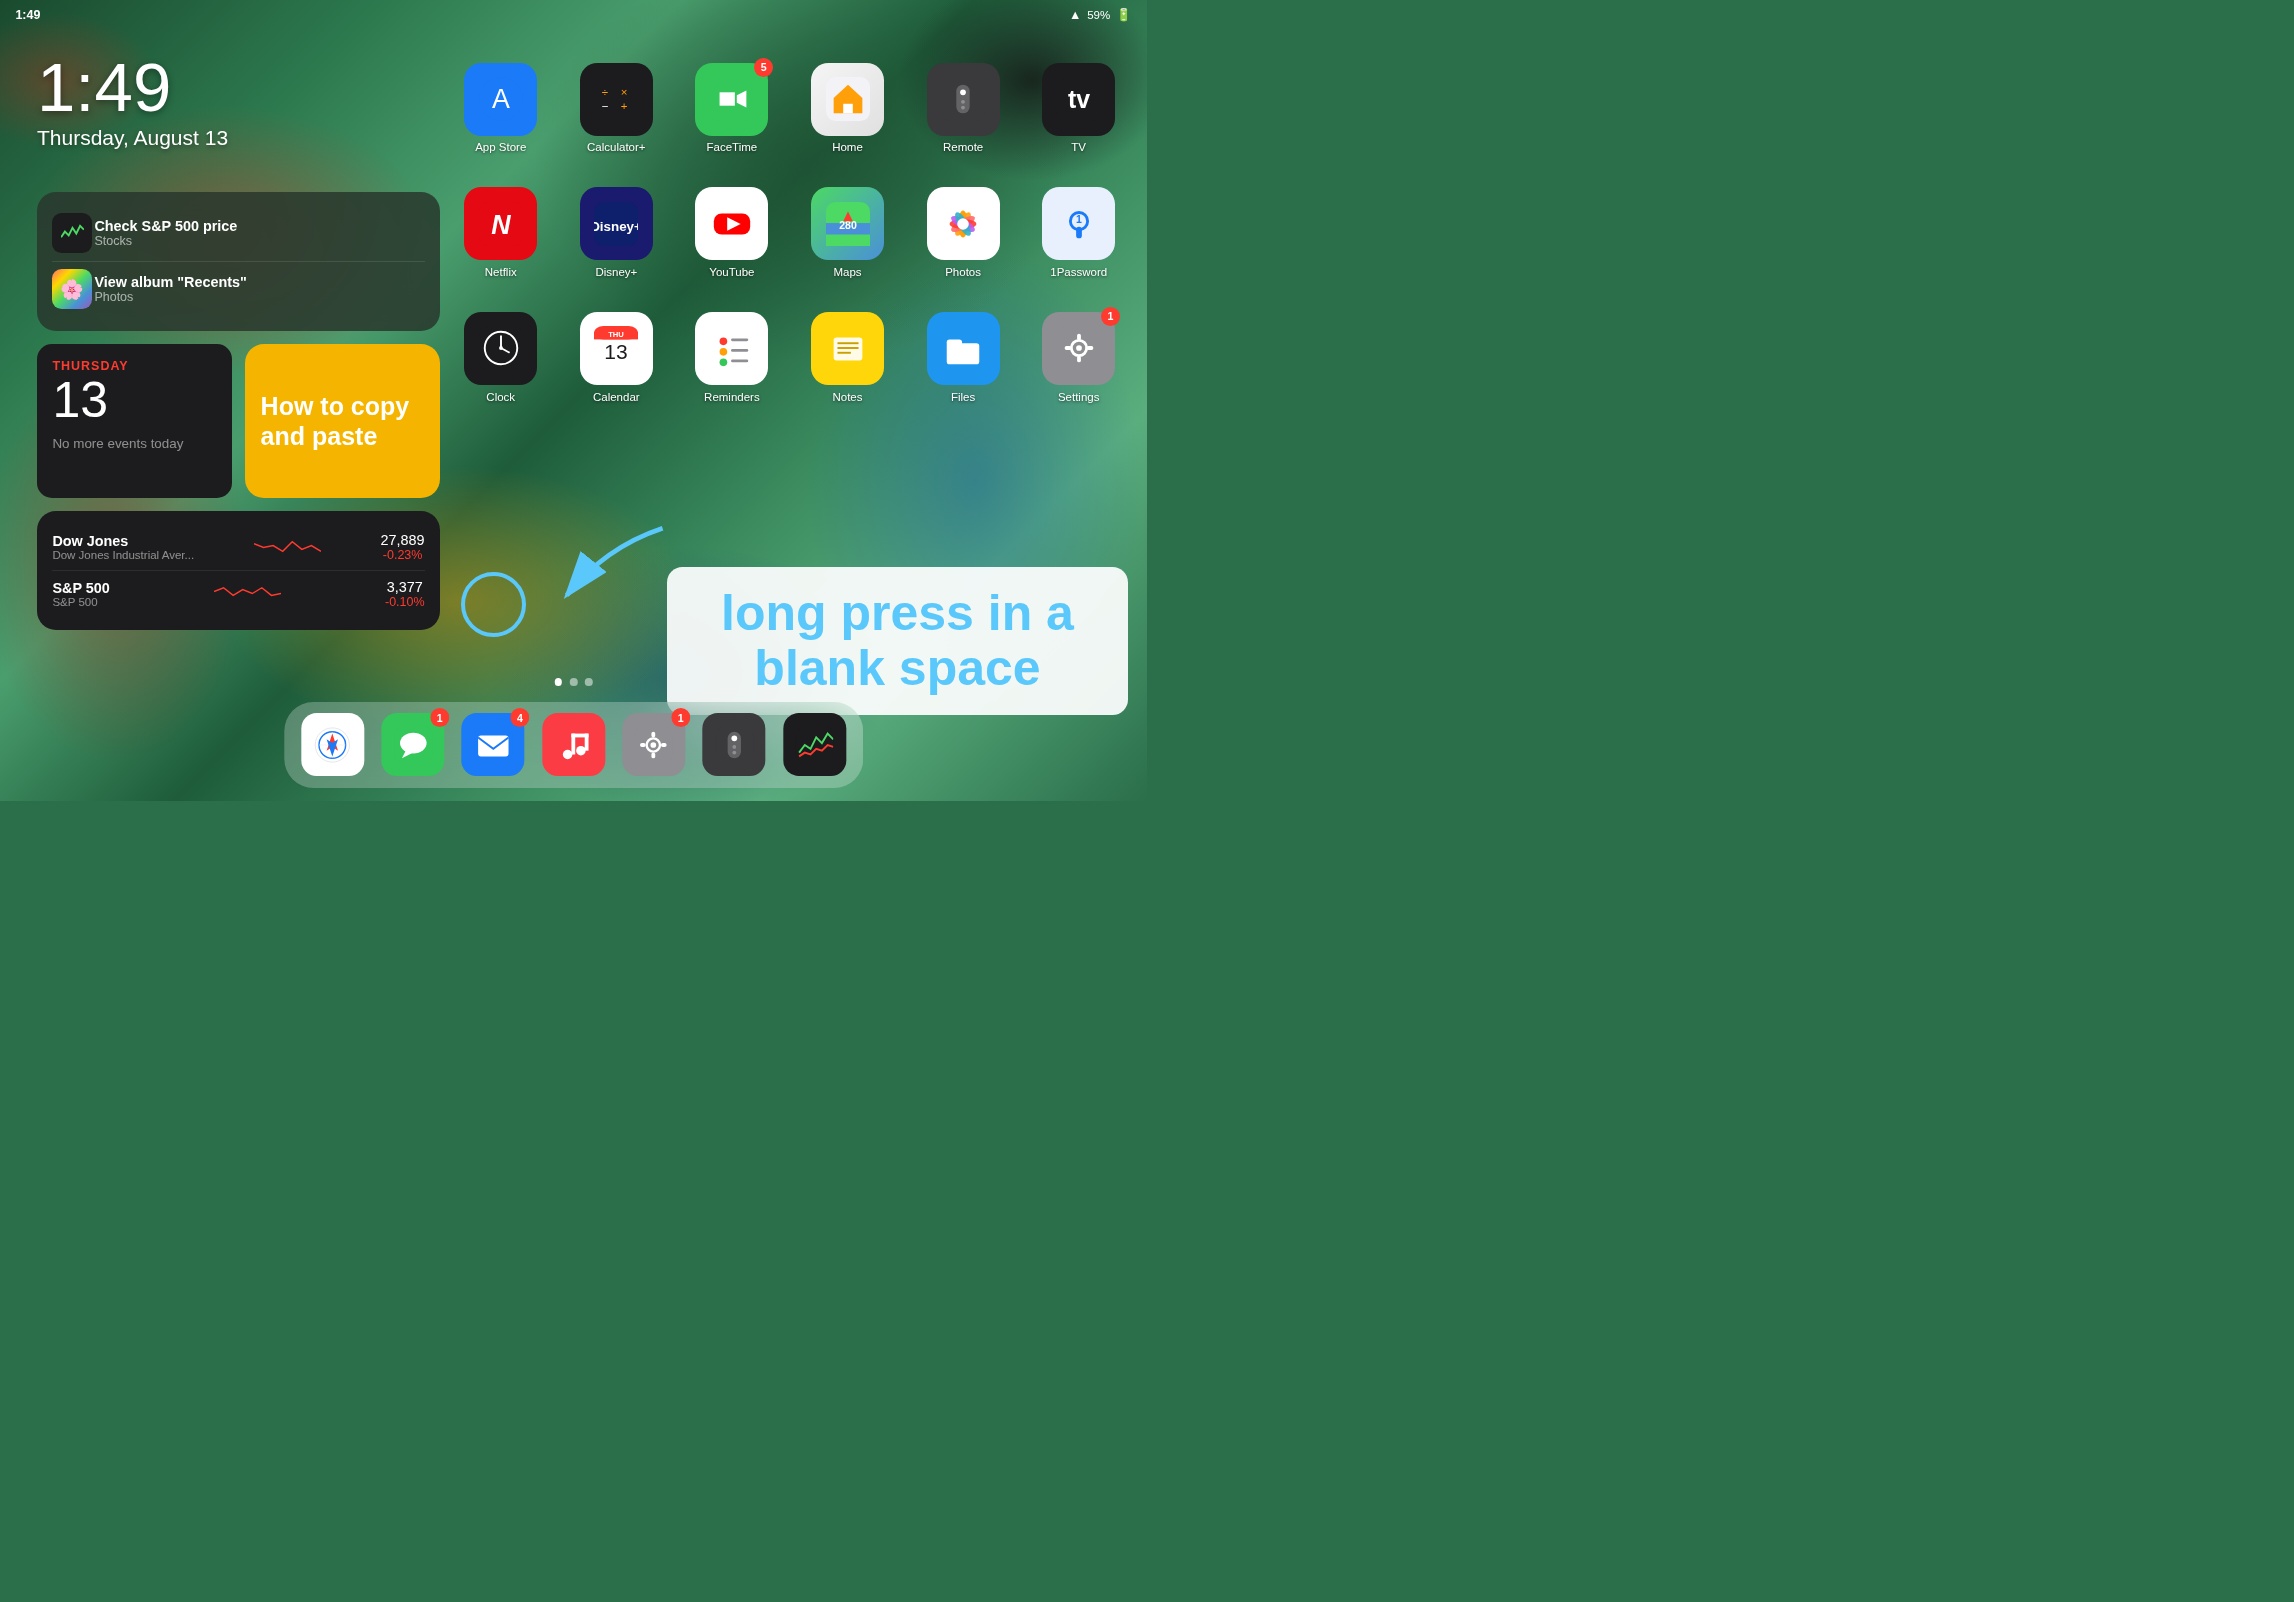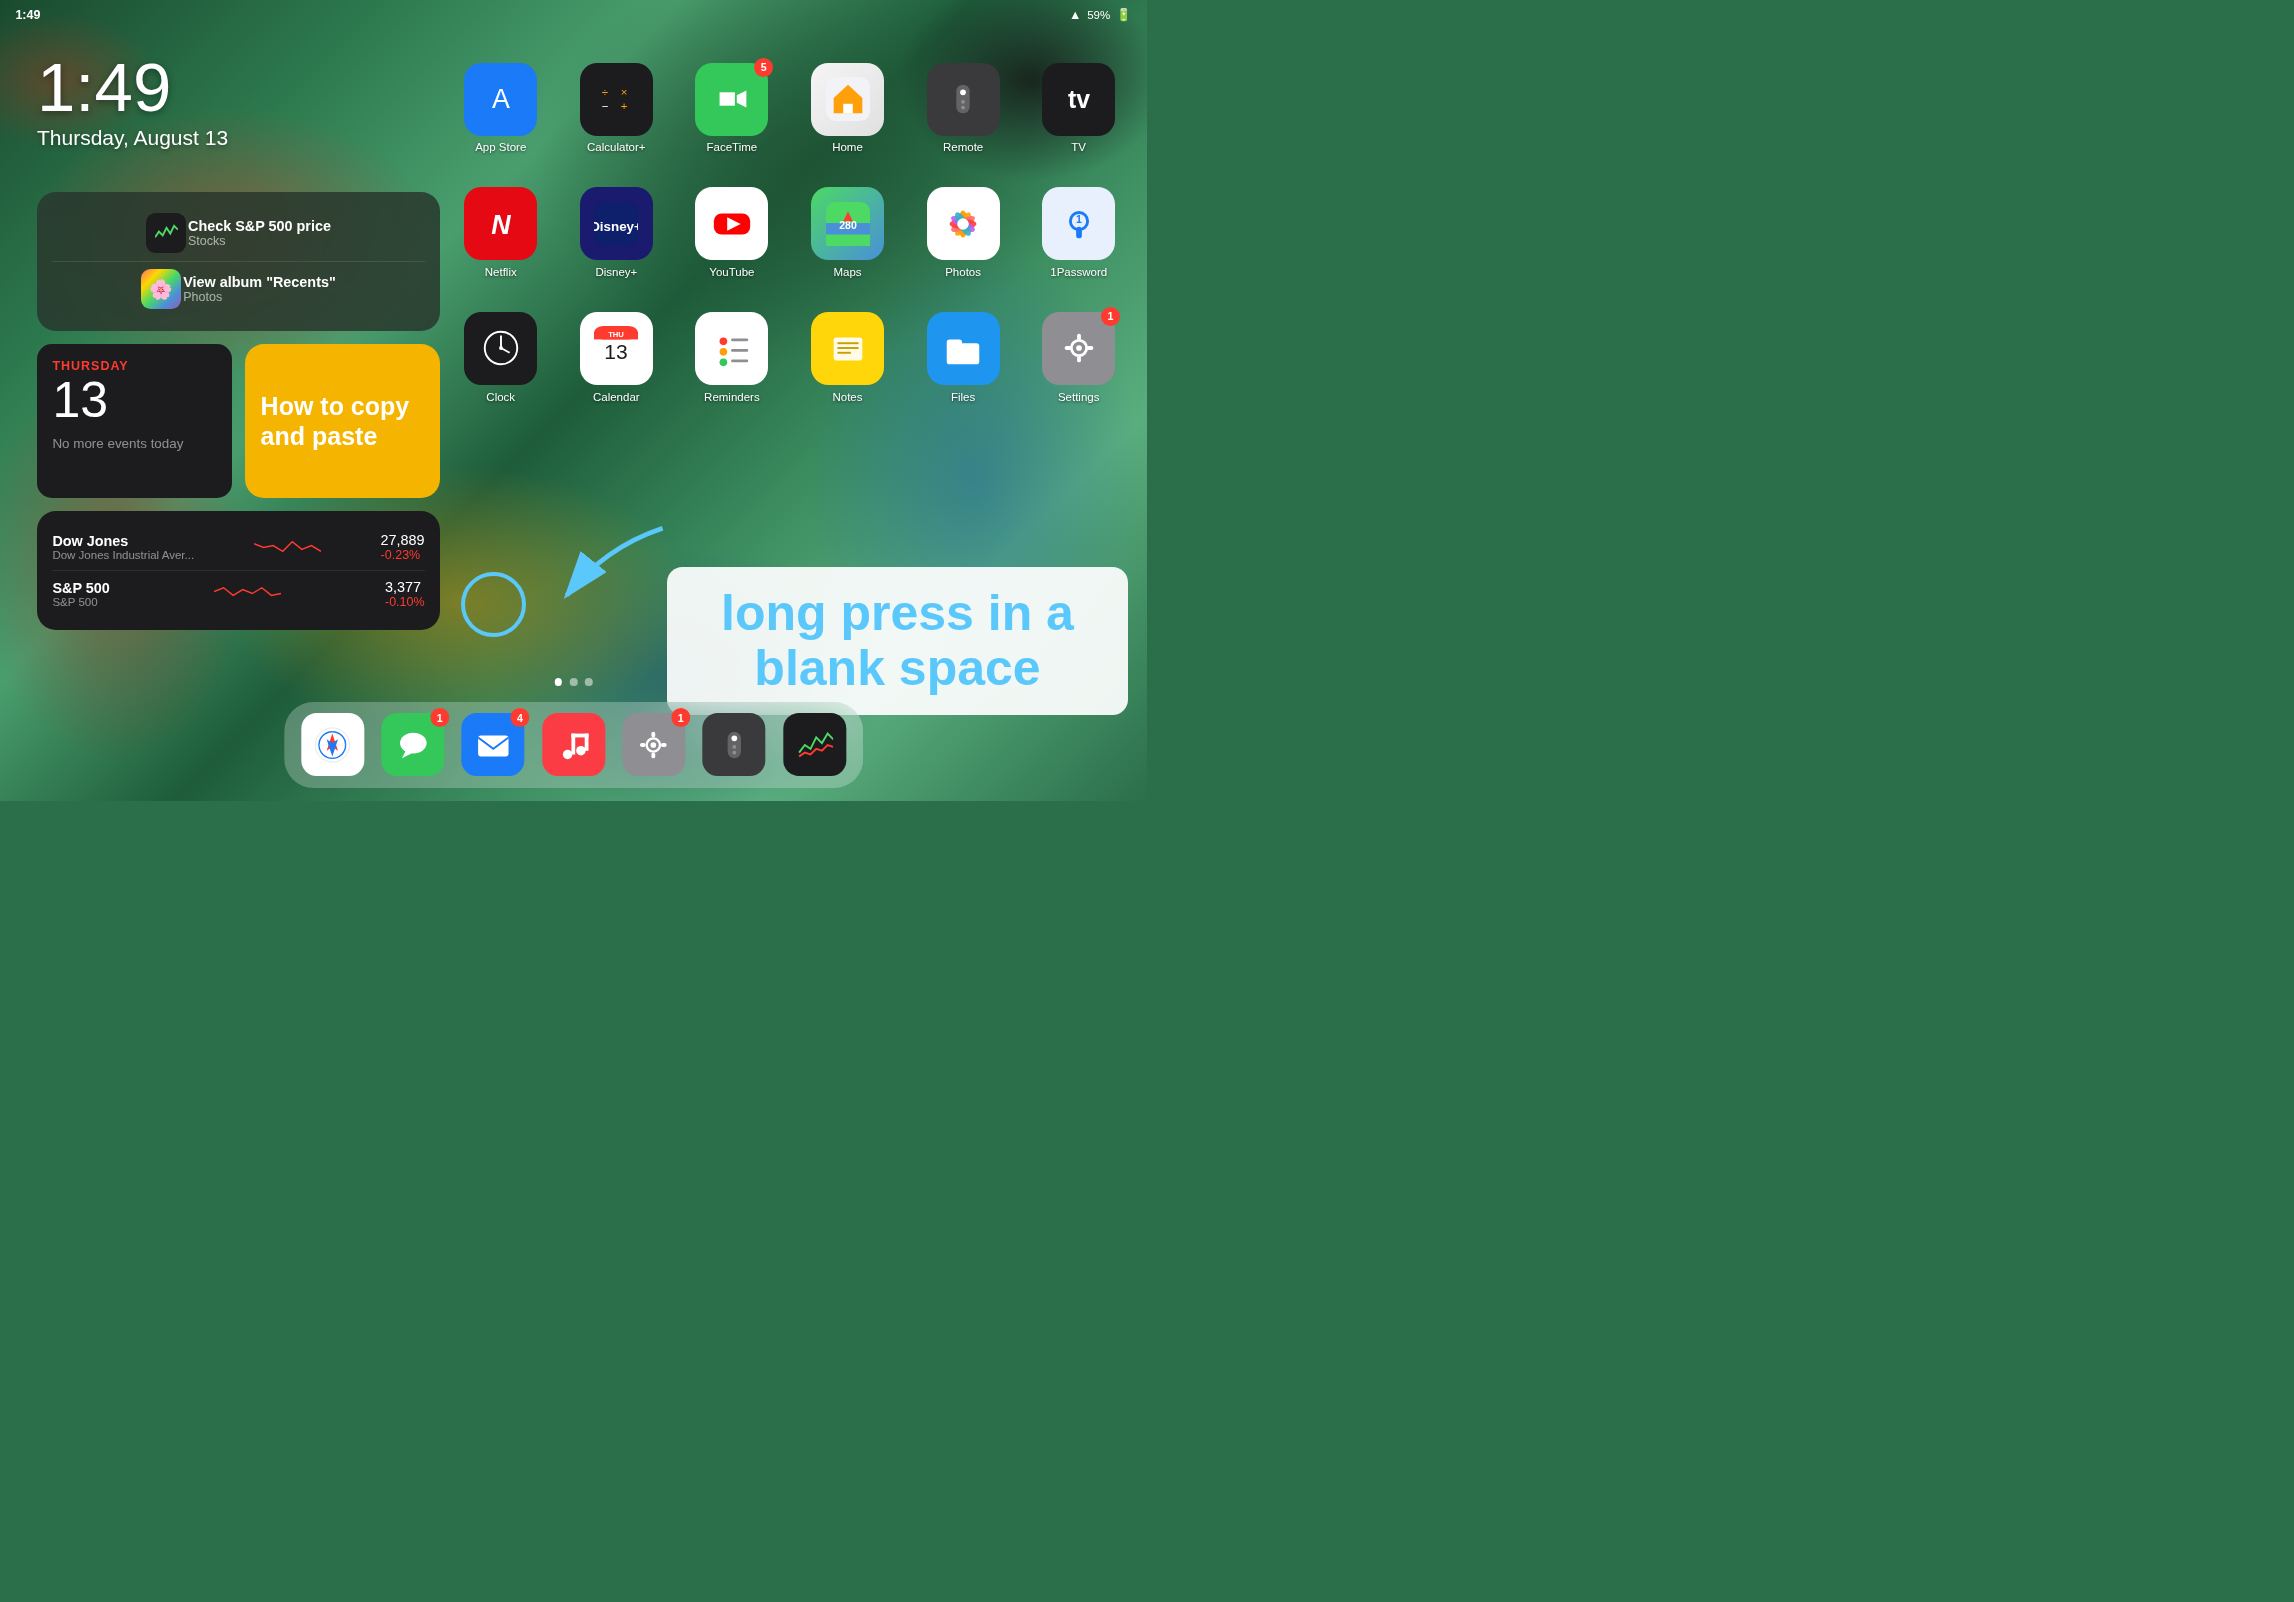--- a/index.html
+++ b/index.html
@@ -104,21 +104,20 @@
       background: rgba(40,55,45,0.85);
       border-radius: 19px;
       padding: 13.4px 15.4px;
       backdrop-filter: blur(19px);
     }
     .siri-item {
       display: flex;
       align-items: center;
       gap: 2px;
       padding: 7.7px 0;
-      justify-content: center;
     }
     .siri-item + .siri-item {
       border-top: 1px solid rgba(255,255,255,0.1);
     }
     .siri-icon {
       width: 40px;
       height: 40px;
       border-radius: 9.6px;
       display: flex;
       align-items: center;
@@ -198,21 +197,21 @@
     .stock-row {
       display: flex;
       align-items: center;
       justify-content: space-between;
       padding: 7.7px 0;
       border-bottom: 1px solid rgba(255,255,255,0.08);
     }
     .stock-row:last-child { border-bottom: none; }
     .stock-name { color: white; font-size: 14.4px; font-weight: 600; }
     .stock-full { color: rgba(255,255,255,0.5); font-size: 11.5px; }
-    .stock-right { text-align: left; }
+    .stock-right { text-align: center; }
     .stock-price { color: white; font-size: 14.4px; font-weight: 500; }
     .stock-change.negative { color: #ff3b30; font-size: 12.5px; }
 
     
     .app-grid {
       position: absolute;
       top: 53px;
       left: 442px;
       right: 9.6px;
       z-index: 10;

